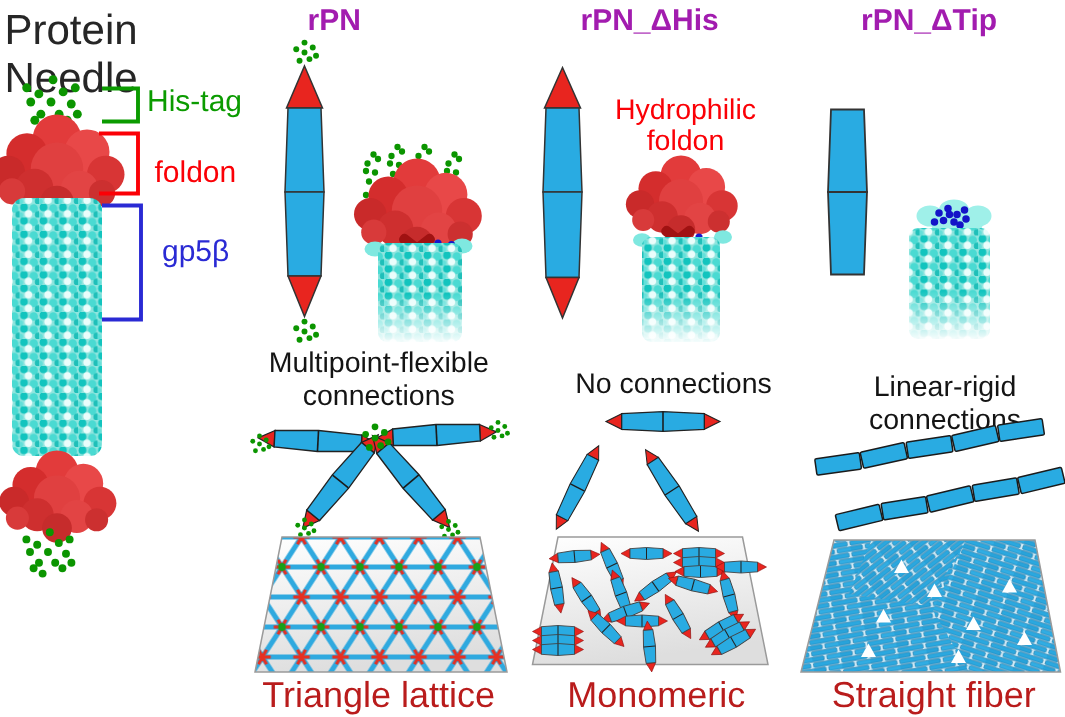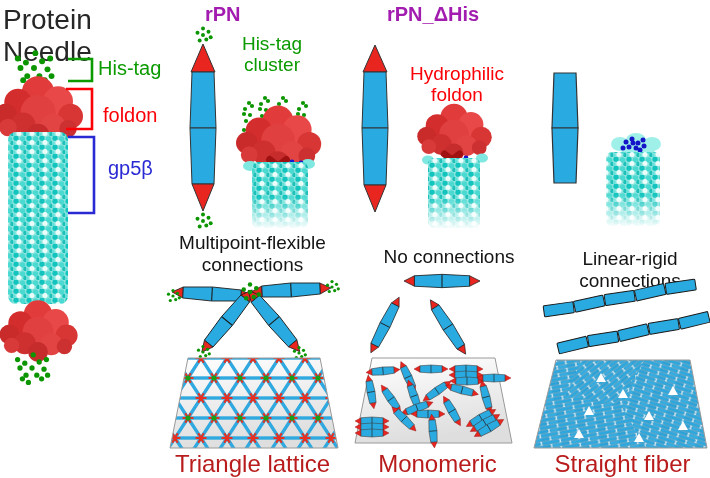--- a/index.html
+++ b/index.html
@@ -174,31 +174,31 @@
     <path d="M4,37 H30 V77 H4" fill="none" stroke="#FB0006" stroke-width="2.6"></path>
     <path d="M6,85 H32 V161 H6" fill="none" stroke="#2A2AD4" stroke-width="2.6"></path>
   </svg>
 
   <div class="abs lbl green" style="left:98px;top:58px;">His-tag</div>
   <div class="abs lbl red" style="left:103px;top:92px;">foldon</div>
   <div class="abs lbl blue" style="left:108px;top:158px;">gp5β</div>
 
   <div class="abs hdr" style="left:205px;top:3px;width:130px;">rPN</div>
   <div class="abs hdr" style="left:387px;top:3px;width:130px;">rPN_ΔHis</div>
+  <div class="abs hdr" style="left:574px;top:3px;width:132px;">rPN_ΔTip</div>
 
   <svg class="abs" style="left:184px;top:24px;" width="38" height="206" viewBox="0 0 38 206">
     <use href="#gclu-sm" transform="translate(19,11) scale(1.1)"></use>
     <polygon points="19,20 31,48 7,48" fill="#E8251F" stroke="#333" stroke-width="1"></polygon>
     <polygon points="8,48 30,48 32,104 6,104" fill="#29ABE2" stroke="#333" stroke-width="1"></polygon>
     <polygon points="6,104 32,104 30,160 8,160" fill="#29ABE2" stroke="#333" stroke-width="1"></polygon>
     <polygon points="8,160 30,160 19,187" fill="#E8251F" stroke="#333" stroke-width="1"></polygon>
     <use href="#gclu-sm" transform="translate(19,197) scale(1.1)"></use>
   </svg>
 
-  <div class="abs ann green" style="left:222px;top:33px;width:100px;">His-tag cluster</div>
 
   <svg class="abs" style="left:230px;top:78px;" width="98" height="152" viewBox="0 0 98 152">
     <use href="#plume" transform="translate(18,55)"></use>
     <use href="#plume" transform="translate(34,50)"></use>
     <use href="#plume" transform="translate(52,50)"></use>
     <use href="#plume" transform="translate(72,55)"></use>
     <use href="#redblob" transform="translate(48,60) scale(1.2)"></use>
     <ellipse cx="20" cy="88" rx="7" ry="5" fill="#7FE8E0"></ellipse>
     <ellipse cx="78" cy="86" rx="7" ry="5" fill="#7FE8E0"></ellipse>
     <g>

